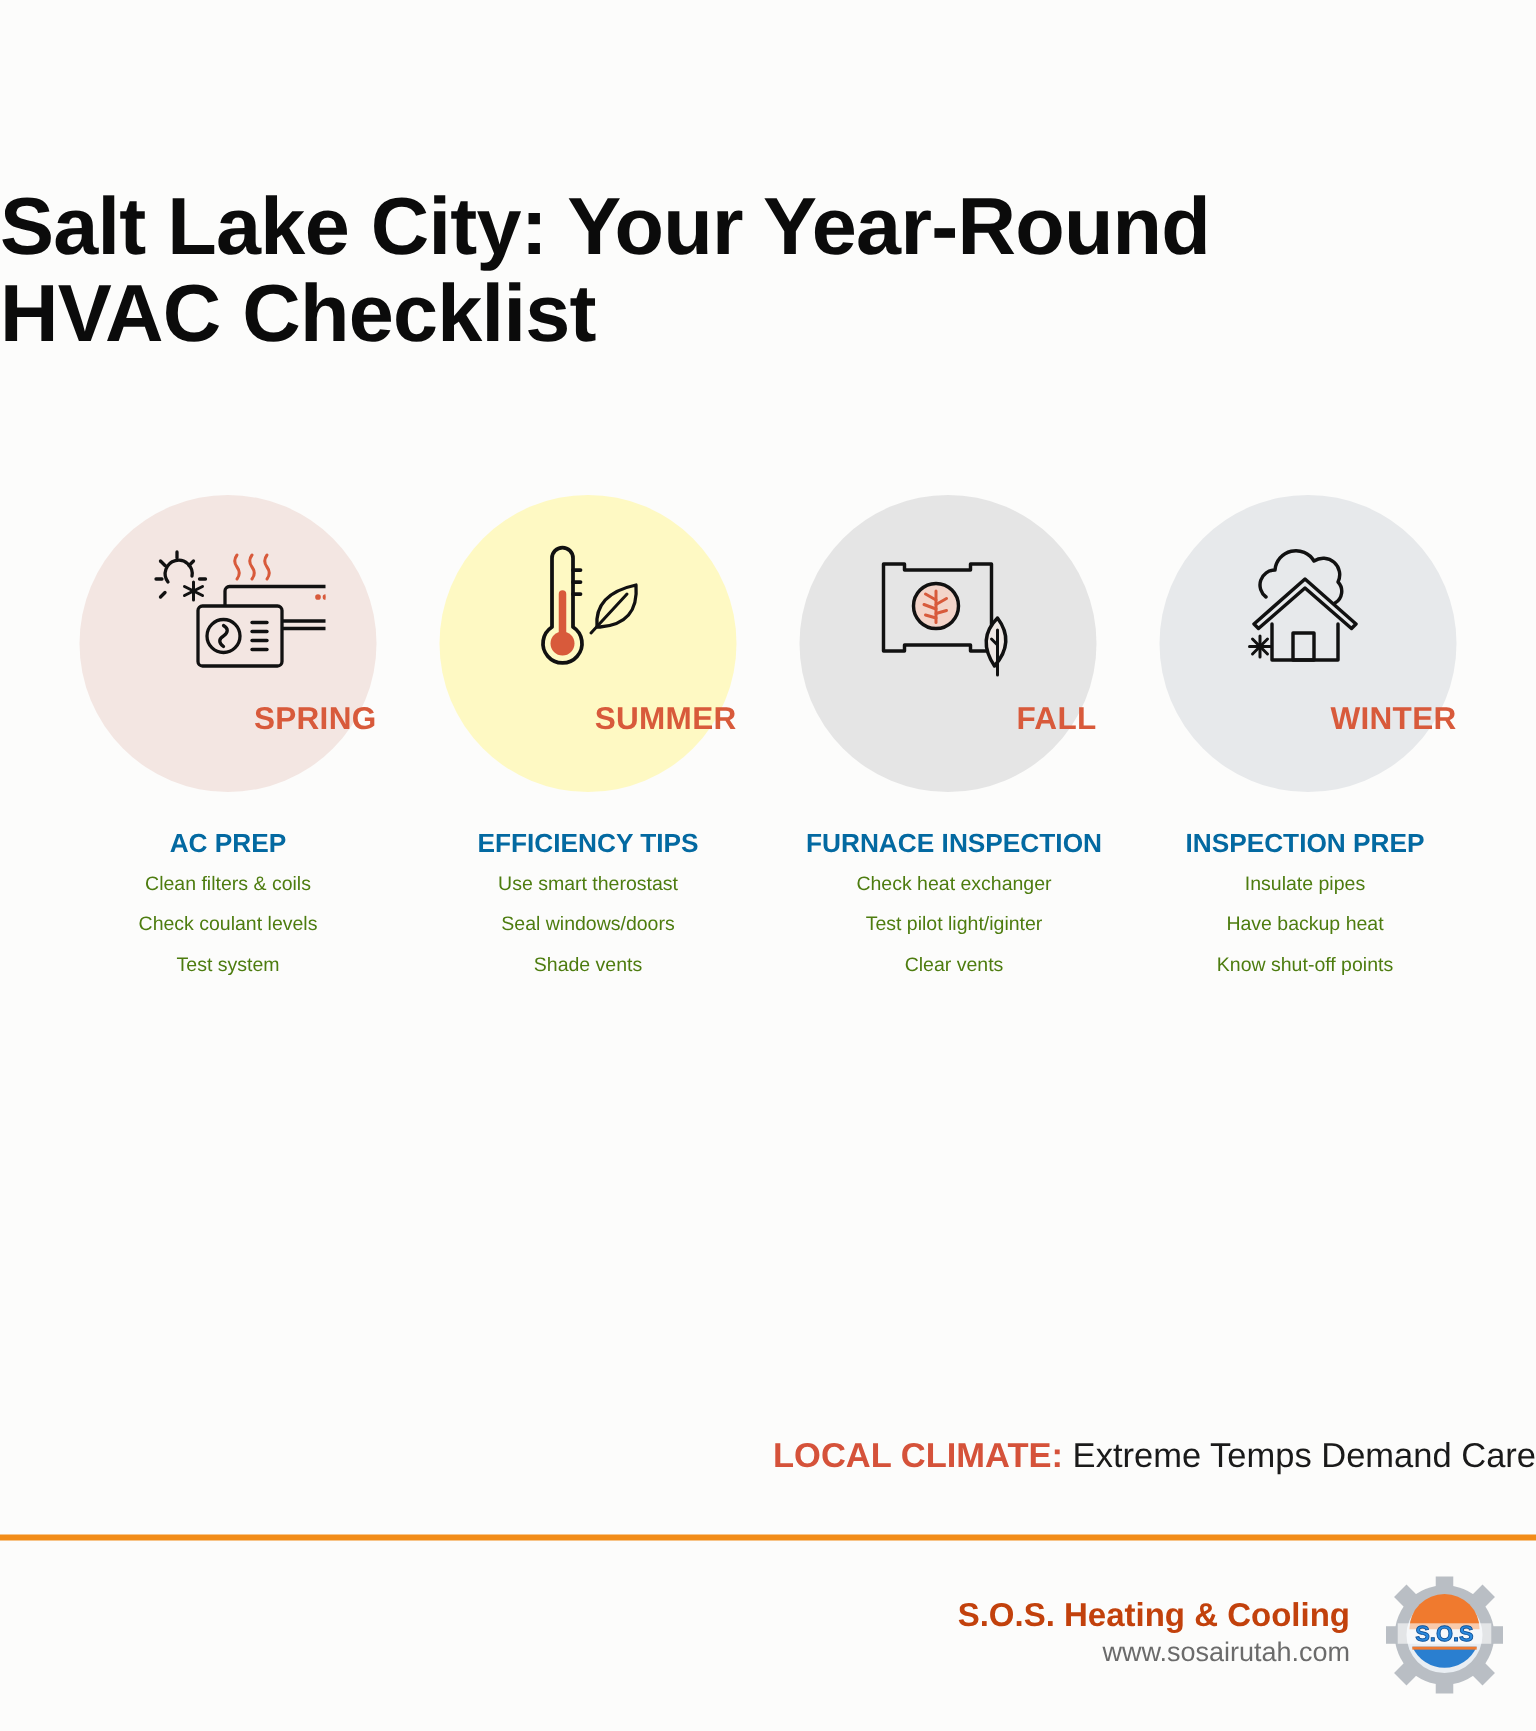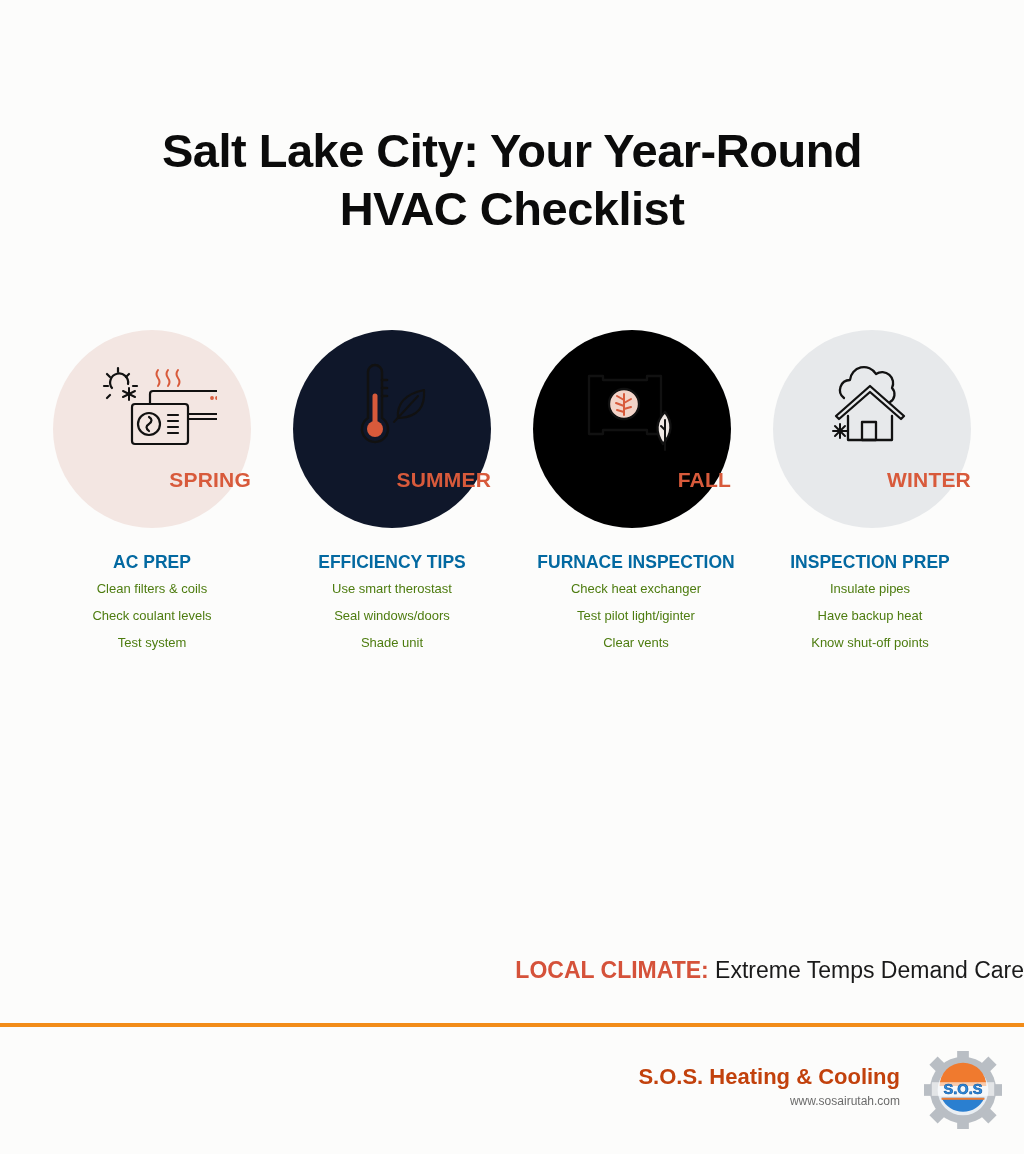--- a/index.html
+++ b/index.html
@@ -1,21 +1,21 @@
 <!DOCTYPE html>
 <html><head>
 <meta charset="utf-8">
 <style>
   * { box-sizing: border-box; margin: 0; padding: 0; }
   html, body { width: 1024px; height: 1154px; background: #fcfcfb; overflow: hidden; }
   body { font-family: "Liberation Sans", "DejaVu Sans", sans-serif; color: #111; position: relative; }
 
   .title {
     position: absolute; top: 122px; left: 0; width: 1024px;
-    text-align: center; font-weight: bold; font-size: 47px; line-height: 58px;
+    font-weight: bold; font-size: 54px; line-height: 58px;
     letter-spacing: -0.5px; color: #0b0b0b;
   }
 
   .season {
     position: absolute; top: 330px; width: 200px;
   }
   .circle {
     width: 198px; height: 198px; border-radius: 50%;
     position: relative; margin: 0 auto;
   }
@@ -39,21 +39,21 @@
   .climate-text { color: #1a1a1a; }
 
   .divider {
     position: absolute; top: 1023px; left: 0; width: 1024px; height: 4px; background: #f28c18;
   }
 
   .brand {
     position: absolute; top: 1064px; right: 124px; text-align: right;
   }
   .brand-name { font-weight: bold; font-size: 22px; line-height: 26px; color: #c2410c; }
-  .brand-url { font-size: 12px; line-height: 22px; color: #6b6b6b; }
+  .brand-url { font-size: 18px; line-height: 22px; color: #6b6b6b; }
 
   .logo {
     position: absolute; top: 1050px; left: 924px; width: 78px; height: 80px;
   }
 </style>
 </head>
 <body>
 
 <div class="title">
   <div>Salt Lake City: Your Year-Round</div>
@@ -95,37 +95,37 @@
       <line x1="66" y1="55" x2="76" y2="55"></line>
       <line x1="66" y1="61" x2="76" y2="61"></line>
       <line x1="66" y1="67" x2="76" y2="67"></line>
       <line x1="66" y1="73" x2="76" y2="73"></line>
     </svg>
     <div class="season-label">SPRING</div>
   </div>
 </div>
 
 <div class="season" style="left:292px;">
-  <div class="circle" style="background:#0f172a;">
+  <div class="circle" style="background:#fef9c3;">
     <svg viewBox="0 0 100 100" fill="none" stroke="#111" stroke-width="2.5" stroke-linecap="round" stroke-linejoin="round">
       <path d="M26 14 a7 7 0 0 1 14 0 v46 a13 13 0 1 1 -14 0 z"></path>
       <line x1="33" y1="38" x2="33" y2="66" stroke="#d85a3b" stroke-width="5"></line>
       <circle cx="33" cy="71" r="8" fill="#d85a3b" stroke="none"></circle>
       <line x1="40" y1="22" x2="45" y2="22"></line>
       <line x1="40" y1="30" x2="45" y2="30"></line>
       <line x1="40" y1="38" x2="45" y2="38"></line>
       <path d="M56 60 q-2 -22 26 -28 q2 26 -24 28 z" stroke-width="2.2"></path>
       <line x1="52" y1="64" x2="76" y2="38" stroke-width="2"></line>
     </svg>
     <div class="season-label">SUMMER</div>
   </div>
 </div>
 
 <div class="season" style="left:532px;">
-  <div class="circle" style="background:#000000;">
+  <div class="circle" style="background:#e5e5e5;">
     <svg viewBox="0 0 100 100" fill="none" stroke="#111" stroke-width="2.3" stroke-linecap="round" stroke-linejoin="round" style="left:52px;">
       <path d="M4 18 h14 v4 h44 v-4 h14 v58 h-14 v-4 h-44 v4 h-14 z"></path>
       <circle cx="39" cy="46" r="15" fill="#f3d4c9"></circle>
       <g stroke="#d85a3b" stroke-width="2">
         <line x1="39" y1="36" x2="39" y2="57"></line>
         <path d="M39 42 l-7 -4"></path>
         <path d="M39 48 l-8 -3"></path>
         <path d="M39 54 l-7 -2"></path>
         <path d="M39 45 l7 -4"></path>
         <path d="M39 51 l7 -2"></path>
@@ -159,21 +159,21 @@
 <div class="tasks" style="left:32px;">
   <div class="tasks-heading">AC PREP</div>
   <div class="task">Clean filters &amp; coils</div>
   <div class="task">Check coulant levels</div>
   <div class="task">Test system</div>
 </div>
 <div class="tasks" style="left:272px;">
   <div class="tasks-heading">EFFICIENCY TIPS</div>
   <div class="task">Use smart therostast</div>
   <div class="task">Seal windows/doors</div>
-  <div class="task">Shade unit</div>
+  <div class="task">Shade vents</div>
 </div>
 <div class="tasks" style="left:516px;">
   <div class="tasks-heading">FURNACE INSPECTION</div>
   <div class="task">Check heat exchanger</div>
   <div class="task">Test pilot light/iginter</div>
   <div class="task">Clear vents</div>
 </div>
 <div class="tasks" style="left:750px;">
   <div class="tasks-heading">INSPECTION PREP</div>
   <div class="task">Insulate pipes</div>

